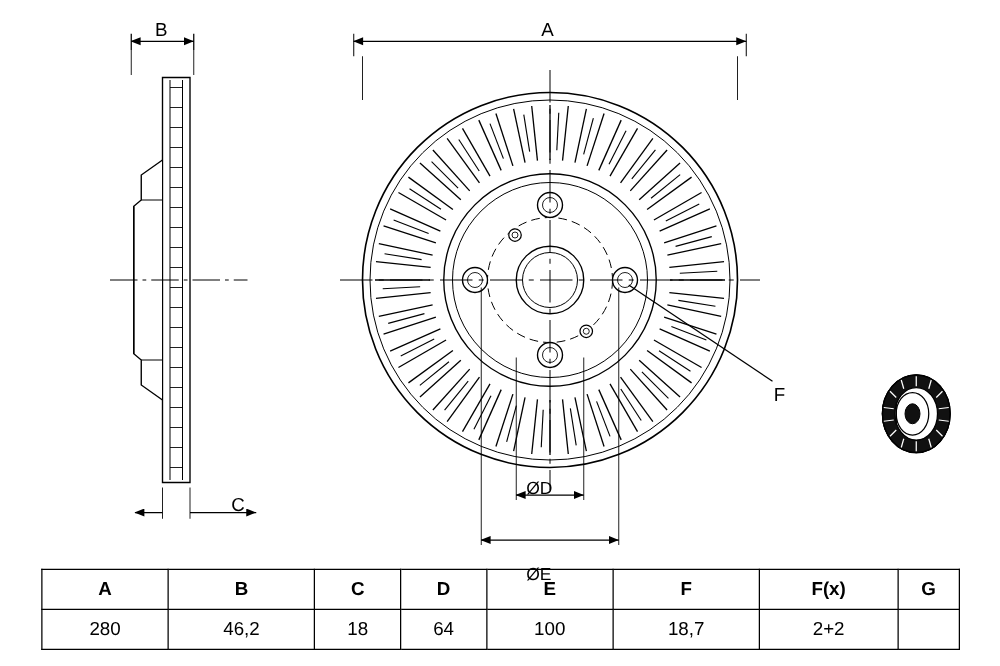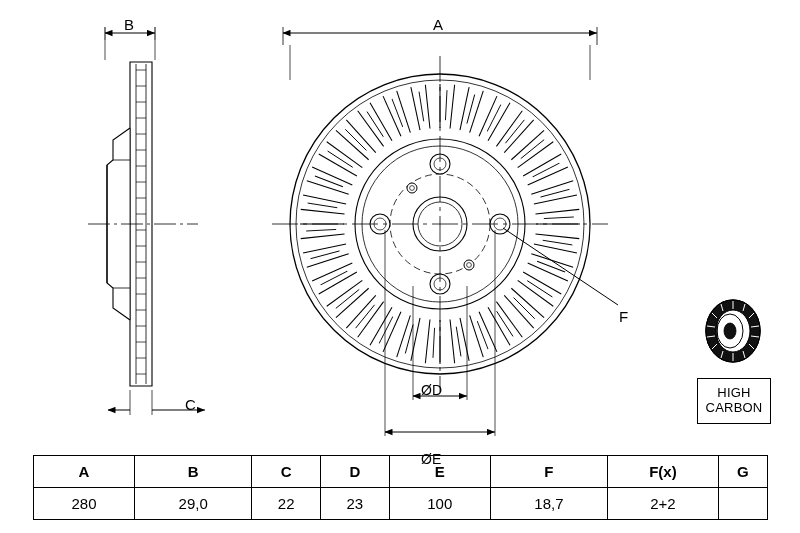--- a/index.html
+++ b/index.html
@@ -506,44 +506,40 @@
     </g>
   </svg>
 
   <div class="lbl big" style="left:124px;top:16px;">B</div>
   <div class="lbl big" style="left:185px;top:396px;">C</div>
   <div class="lbl big" style="left:433px;top:16px;">A</div>
   <div class="lbl big" style="left:619px;top:308px;">F</div>
   <div class="lbl" style="left:421px;top:382px;text-align:center;">ØD</div>
   <div class="lbl" style="left:421px;top:423px;margin-top:28px;">ØE</div>
 
-  <div class="hc-box">
-    <span>HIGH</span>
-    <span>CARBON</span>
-  </div>
 
   <table class="spec">
     <thead>
       <tr>
         <th>A</th>
         <th>B</th>
         <th>C</th>
         <th>D</th>
         <th>E</th>
         <th>F</th>
         <th>F(x)</th>
         <th>G</th>
       </tr>
     </thead>
     <tbody>
       <tr>
         <td>280</td>
-        <td>29,0</td>
-        <td>22</td>
-        <td>23</td>
+        <td>46,2</td>
+        <td>18</td>
+        <td>64</td>
         <td>100</td>
         <td>18,7</td>
         <td>2+2</td>
         <td></td>
       </tr>
     </tbody>
   </table>
 
 </div>
 

